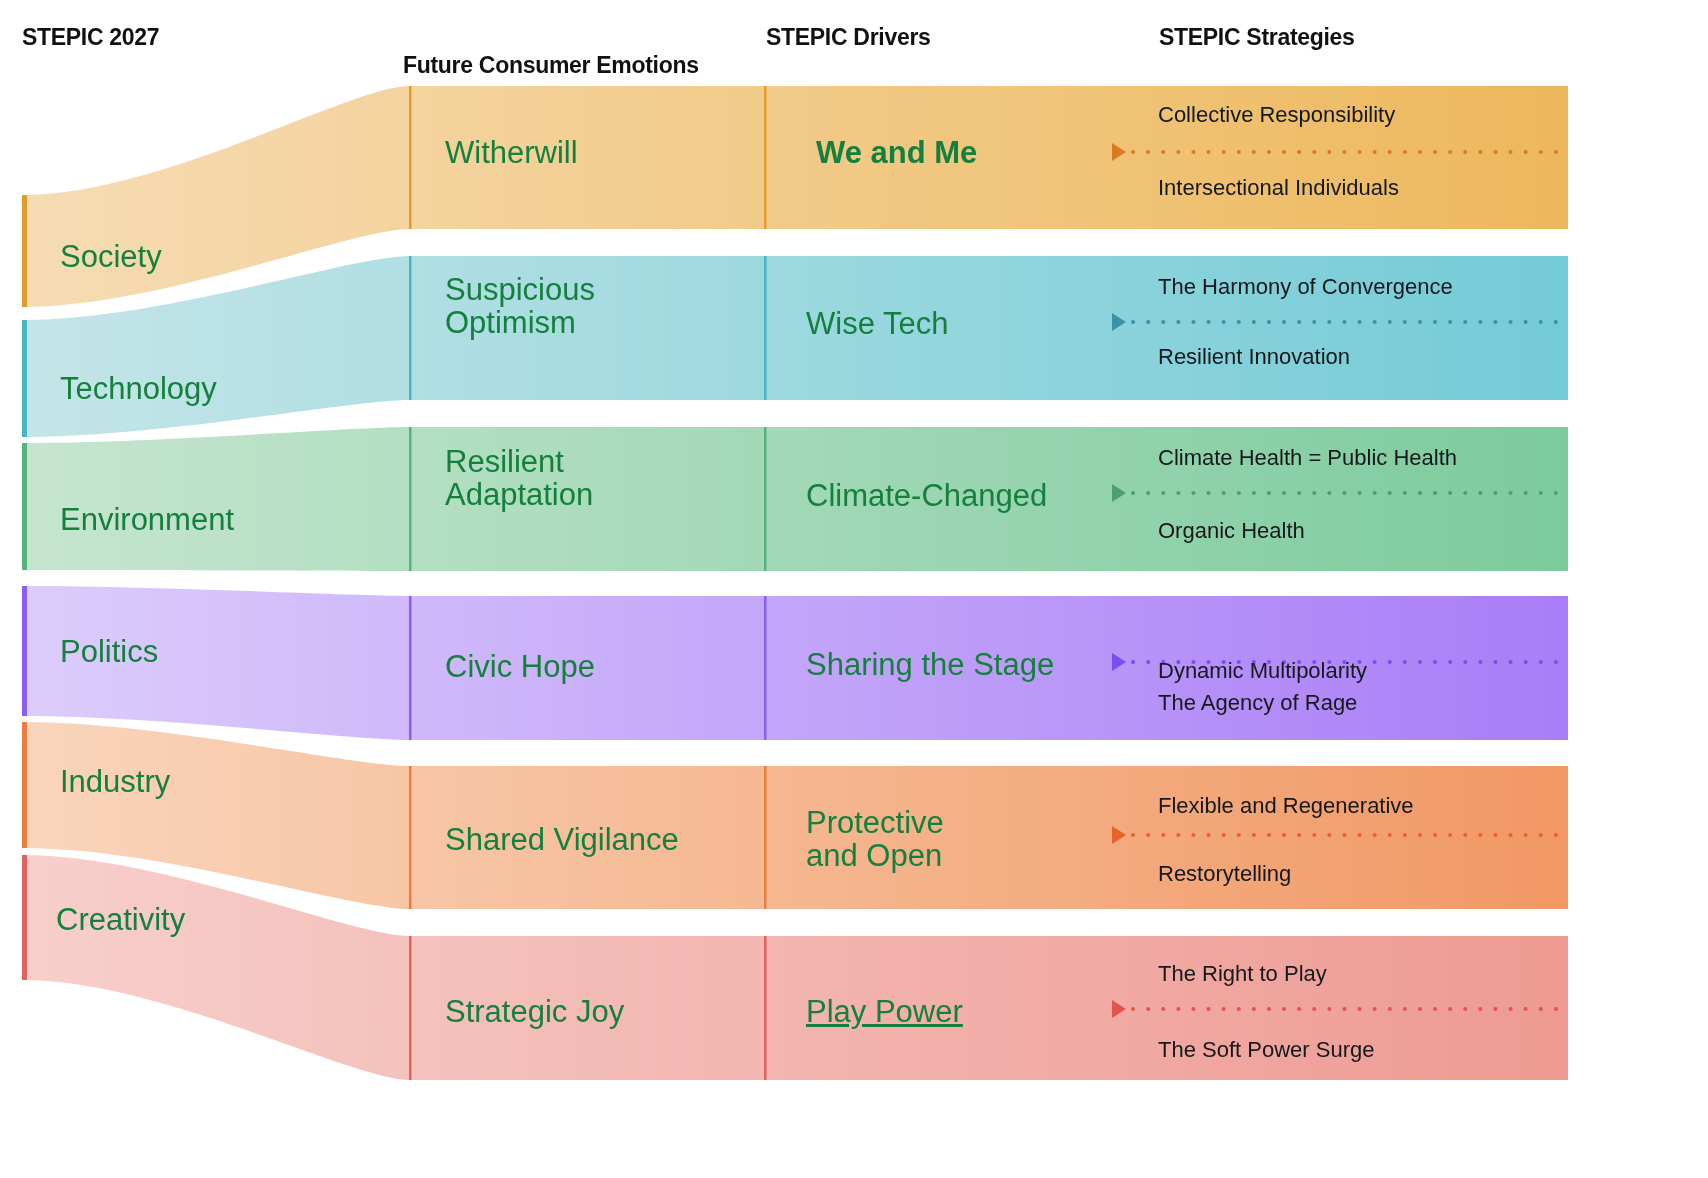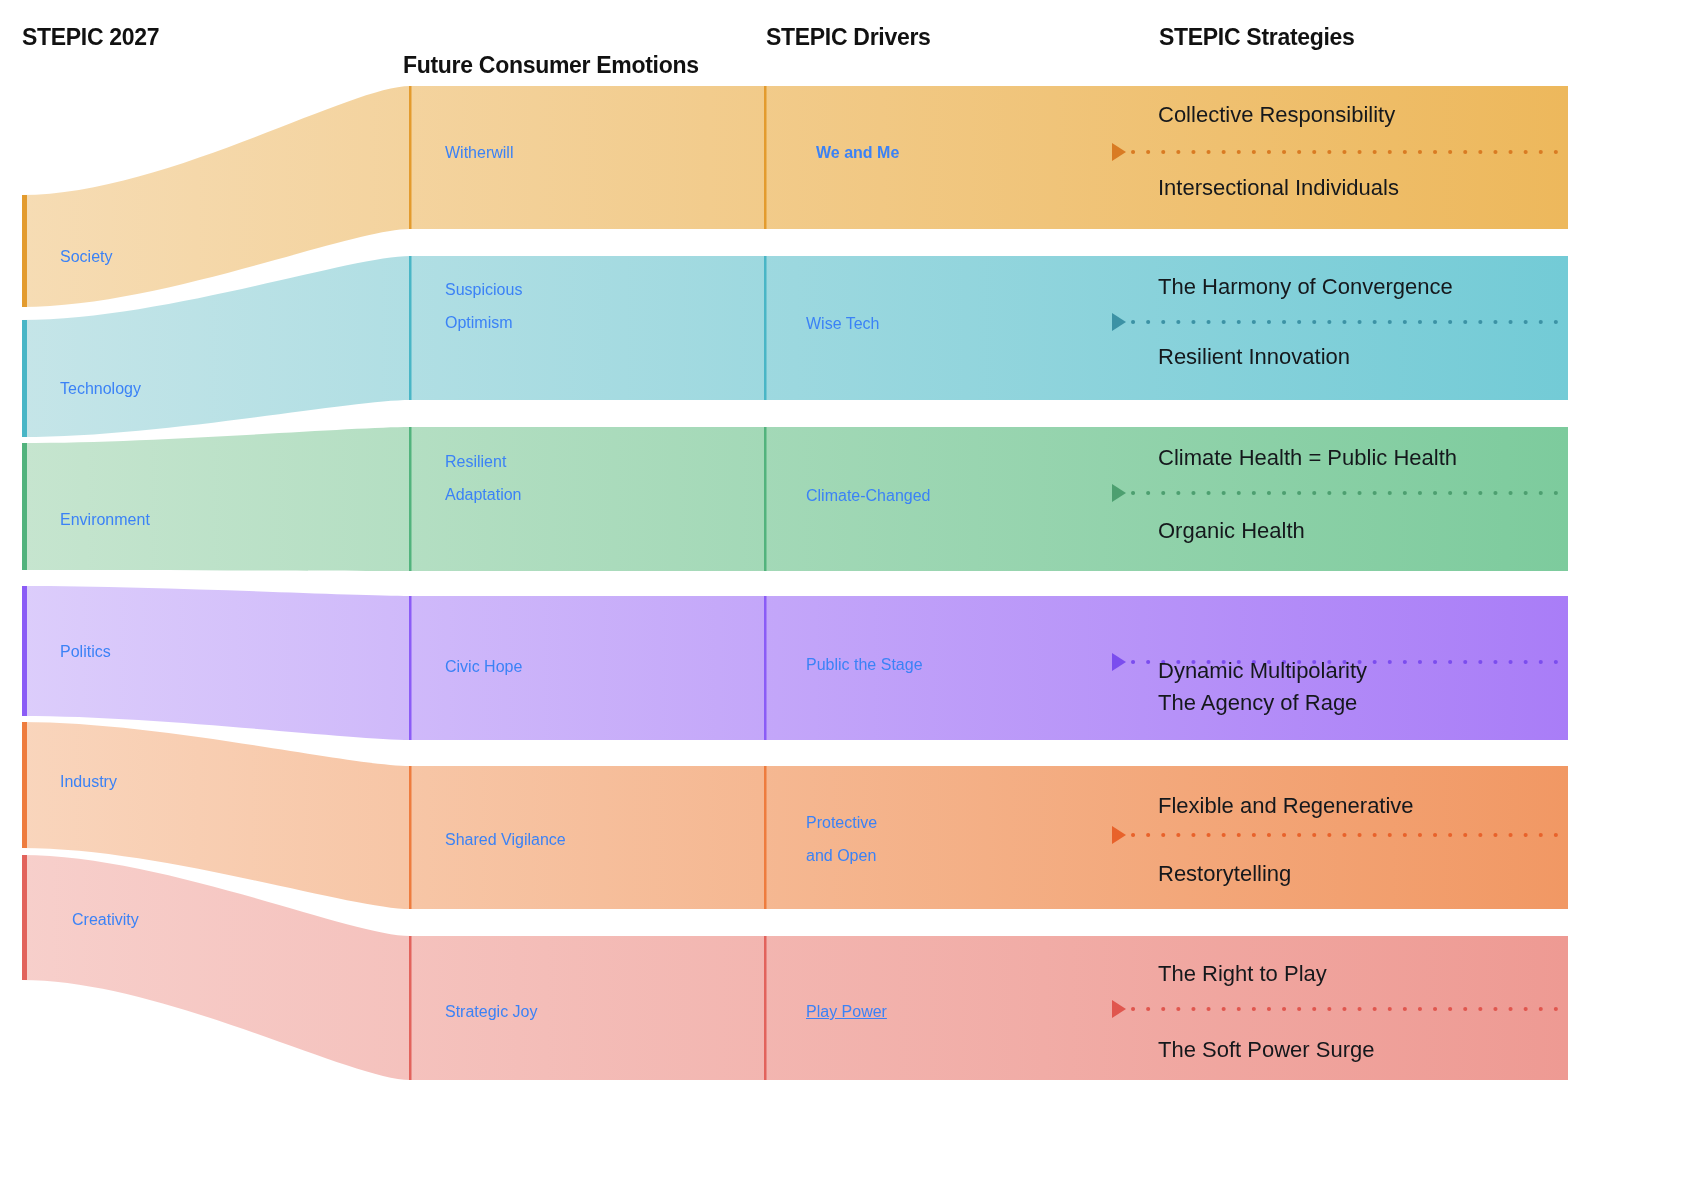--- a/index.html
+++ b/index.html
@@ -34,22 +34,22 @@
     font-weight: 700;
     font-size: 23px;
     letter-spacing: -0.3px;
     color: #111111;
     white-space: nowrap;
   }
   .node-label {
     position: absolute;
     font-family: "Liberation Sans", sans-serif;
     font-weight: 400;
-    font-size: 16px;
-    color: #3b82f6;
+    font-size: 31px;
+    color: #15803d;
     white-space: pre;
     line-height: 33px;
   }
   .strategy-label {
     position: absolute;
     font-family: "Liberation Sans", sans-serif;
     font-weight: 400;
     font-size: 22px;
     color: #15181c;
     white-space: nowrap;
@@ -154,29 +154,29 @@
       <div class="strategy-label" style="left: 1158px; top: 274px;">The Harmony of Convergence</div>
       <div class="strategy-label" style="left: 1158px; top: 344px;">Resilient Innovation</div>
       <div class="node-label" style="left: 60px; top: 503px;">Environment</div>
       <div class="node-label" style="left: 445px; top: 445px;">Resilient
 Adaptation</div>
       <div class="node-label" style="left: 806px; top: 479px;">Climate-Changed</div>
       <div class="strategy-label" style="left: 1158px; top: 445px;">Climate Health = Public Health</div>
       <div class="strategy-label" style="left: 1158px; top: 518px;">Organic Health</div>
       <div class="node-label" style="left: 60px; top: 635px;">Politics</div>
       <div class="node-label" style="left: 445px; top: 650px;">Civic Hope</div>
-      <div class="node-label" style="left: 806px; top: 648px;">Public the Stage</div>
+      <div class="node-label" style="left: 806px; top: 648px;">Sharing the Stage</div>
       <div class="strategy-label" style="left: 1158px; top: 614px; margin-top: 44px;">Dynamic Multipolarity</div>
       <div class="strategy-label" style="left: 1158px; top: 690px;">The Agency of Rage</div>
       <div class="node-label" style="left: 60px; top: 765px;">Industry</div>
       <div class="node-label" style="left: 445px; top: 823px;">Shared Vigilance</div>
       <div class="node-label" style="left: 806px; top: 806px;">Protective
 and Open</div>
       <div class="strategy-label" style="left: 1158px; top: 793px;">Flexible and Regenerative</div>
       <div class="strategy-label" style="left: 1158px; top: 861px;">Restorytelling</div>
-      <div class="node-label" style="left: 72px; top: 903px;">Creativity</div>
+      <div class="node-label" style="left: 56px; top: 903px;">Creativity</div>
       <div class="node-label" style="left: 445px; top: 995px;">Strategic Joy</div>
       <div class="node-label" style="left: 806px; top: 995px; text-decoration: underline;">Play Power</div>
       <div class="strategy-label" style="left: 1158px; top: 961px;">The Right to Play</div>
       <div class="strategy-label" style="left: 1158px; top: 1037px;">The Soft Power Surge</div>
     </div>
 
 </div>
 
 </body></html>

